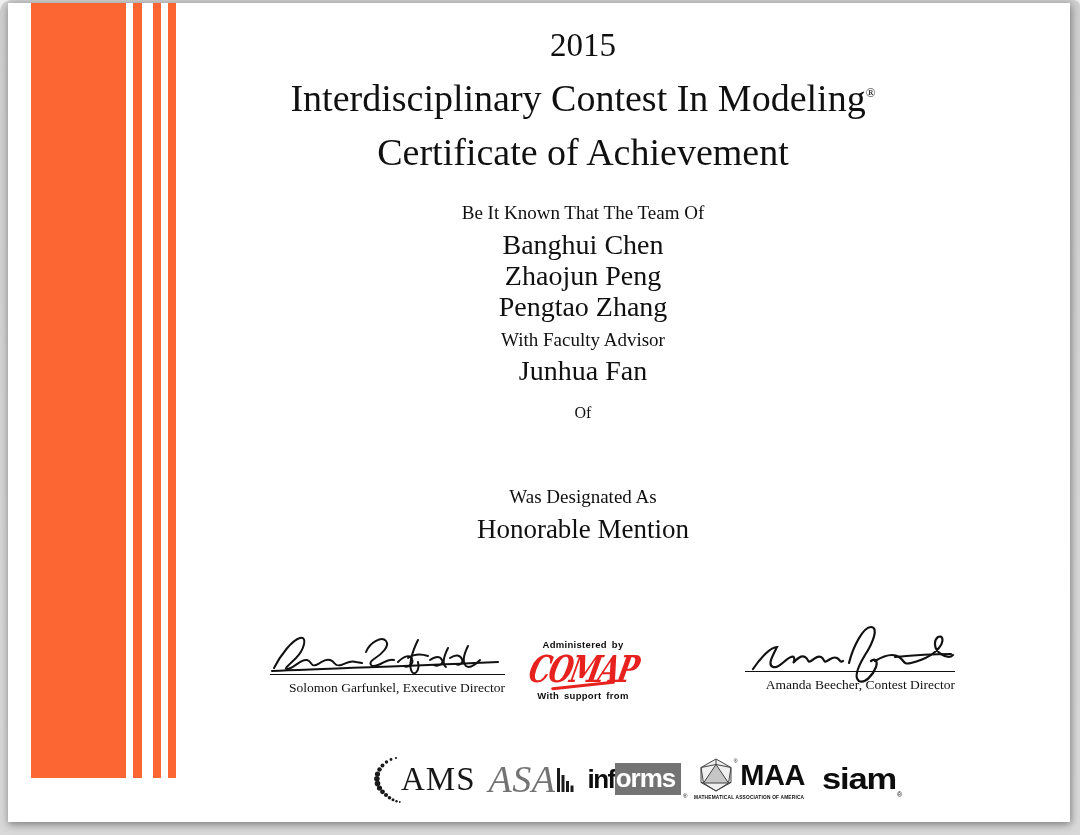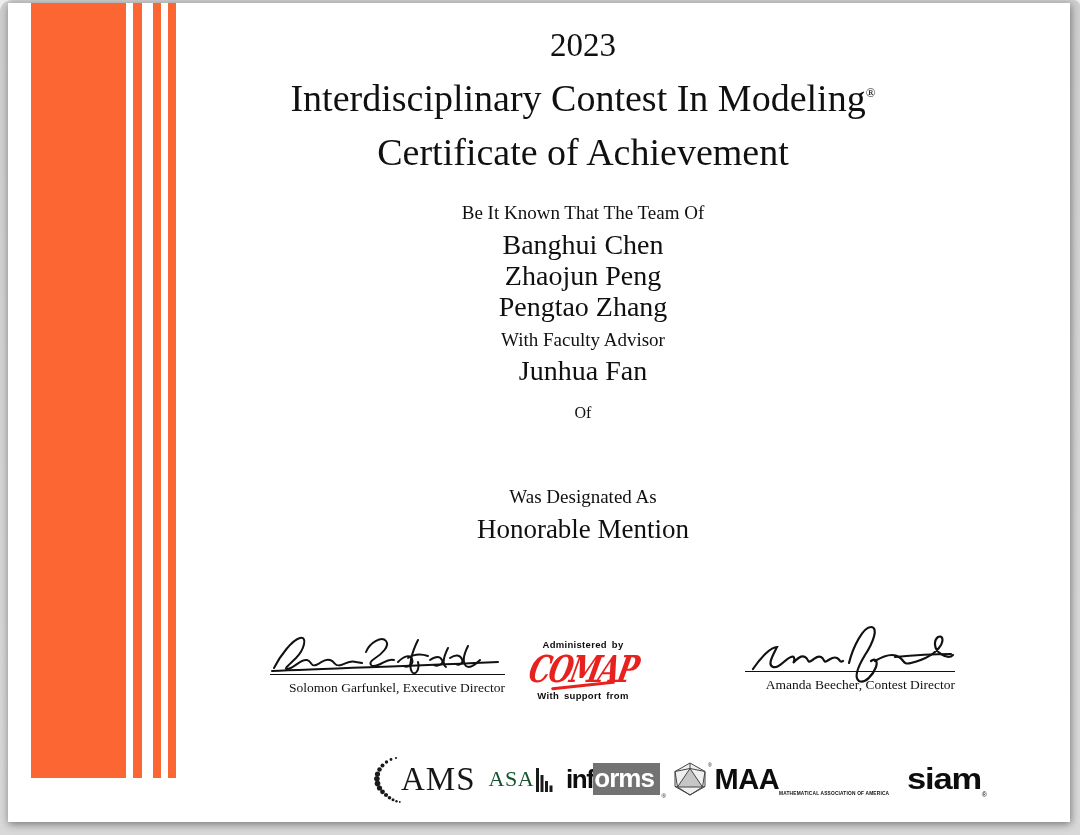--- a/index.html
+++ b/index.html
@@ -65,28 +65,28 @@
   .comap-swash { width:64px; height:2.5px; background:#E6211E; margin:-4px auto 2px auto;
                  transform:rotate(-6deg); border-radius:2px; }
   .support-label { font-size:9.5px; font-weight:bold; letter-spacing:0.3px; word-spacing:2px; margin-top:3px; }
 
   
   .logo-row { position:absolute; left:366px; top:708px; height:50px;
               display:flex; align-items:center; gap:13px;
               font-family:"Liberation Sans", sans-serif; color:#0d0d0d;margin-top:43px; }
   .logo-group { display:flex; align-items:center; }
   .ams-text { font-family:"Liberation Serif", serif; font-size:33px; letter-spacing:1px; margin-left:-2px; color:#161616;}
-  .asa-text { font-family:"Liberation Serif", serif; font-size:22px; letter-spacing:0.5px; color:#14532d;}
+  .asa-text { font-family:"Liberation Serif", serif; font-size:38px; letter-spacing:0.5px; color:#737373;font-style:italic;}
   .asa-bars { margin-left:2px; margin-top:4px; }
   .informs { align-items:center; position:relative; }
   .informs-left { font-size:26px; font-weight:bold; letter-spacing:-1.5px; }
   .informs-box  { background:#737373; color:#fff; font-size:26px; font-weight:bold; letter-spacing:-1px;
                   padding:2px 6px 4px 1px; line-height:1.0; }
   .informs-reg { position:absolute; right:-6px; bottom:-4px; font-size:6px; }
-  .maa-group { display:flex; flex-direction:row; align-items:flex-end; }
+  .maa-group { display:flex; flex-direction:column; align-items:center; }
   .maa-top { display:flex; align-items:center; gap:3px; }
   .maa-reg { font-size:5px; align-self:flex-start; margin-left:-2px; }
   .maa-text { font-size:29px; font-weight:bold; letter-spacing:-0.5px; line-height:1.0; }
   .maa-caption { font-size:5px; font-weight:bold; letter-spacing:0.2px; white-space:nowrap; margin-top:1.5px;
                  transform:scaleX(0.96); transform-origin:left; }
   .siam { position:relative; }
   .siam-text { display:inline-block; font-size:30px; font-weight:bold; letter-spacing:-1px;
                transform:scaleX(1.15); transform-origin:left; line-height:1.0; }
   .siam-reg { font-size:7px; position:relative; top:8px; left:6px; }
 </style>
@@ -94,21 +94,21 @@
 <body>
 
 <div class="backdrop">
   <div class="page">
 
     <div class="bar bar-main"></div>
     <div class="bar bar-1"></div>
     <div class="bar bar-2"></div>
     <div class="bar bar-3"></div>
 
-    <div class="cline year">2023</div>
+    <div class="cline year">2015</div>
     <div class="cline title"><span>Interdisciplinary Contest In Modeling</span><sup>®</sup></div>
     <div class="cline subtitle">Certificate of Achievement</div>
 
     <div class="cline member-0">Banghui Chen</div>
     <div class="cline small-label team-intro">Be It Known That The Team Of</div>
     <div class="cline member-1">Zhaojun Peng</div>
     <div class="cline small-label advisor-intro">With Faculty Advisor</div>
 
     <div class="cline member-2">Pengtao Zhang</div>
     <div class="cline advisor">Junhua Fan</div>

